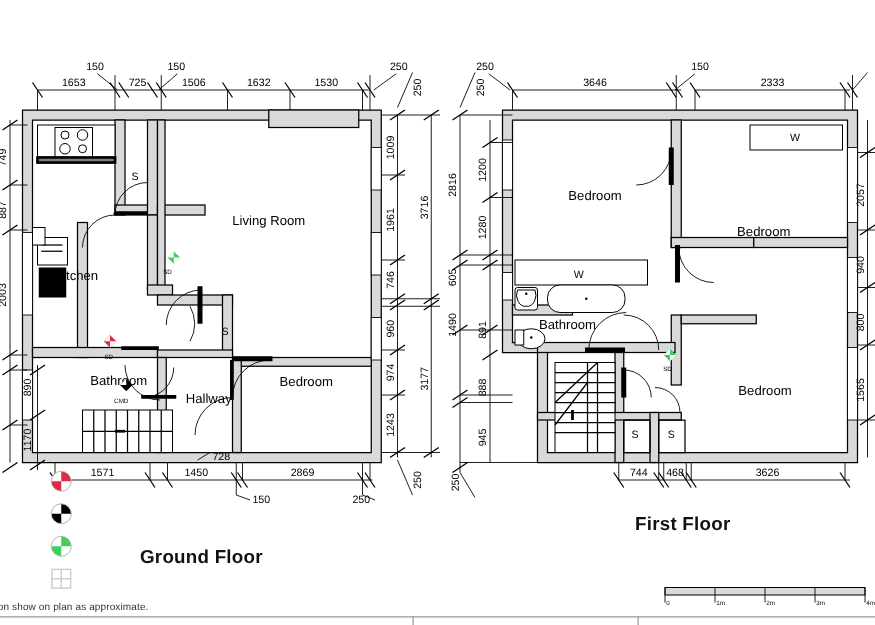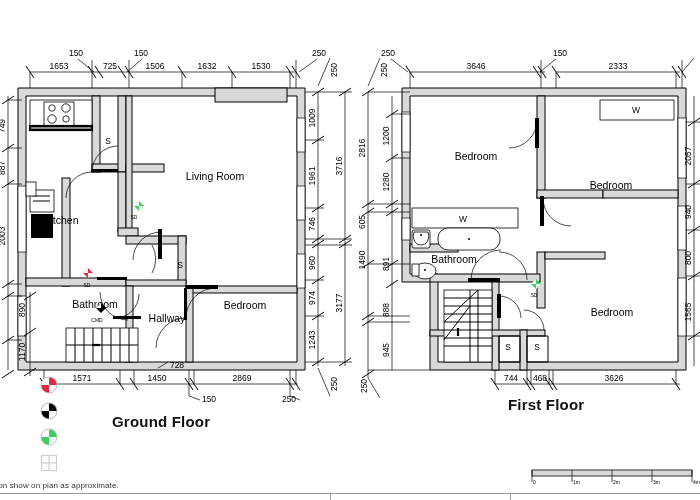--- a/index.html
+++ b/index.html
@@ -9,22 +9,22 @@
     font-family:"Liberation Sans", sans-serif;
     color:#000;
   }
   #stage{position:absolute;left:0;top:0;width:700px;height:500px;}
   svg.plan{position:absolute;left:0;top:0;width:700px;height:500px;display:block;}
 
   .ttl{
     position:absolute;font-weight:bold;font-size:15px;letter-spacing:.2px;
     color:#111;white-space:nowrap;
   }
-  #gf-title{left:112px;top:413px;}
-  #ff-title{left:508px;top:396px;}
+  #gf-title{left:112px;top:437px;}
+  #ff-title{left:508px;top:411px;}
 
   .legend{position:absolute;left:-34px;top:372px;width:120px;}
   .leg-row{display:flex;align-items:center;height:26px;}
   .leg-txt{font-size:8.5px;color:#111;white-space:nowrap;width:72px;line-height:1.05;}
   .leg-ico{width:18px;height:18px;position:relative;margin-left:2px;flex:0 0 18px;}
 
   .note{
     position:absolute;left:-30px;top:481px;font-size:8px;color:#333;
     white-space:nowrap;letter-spacing:.1px;
   }

